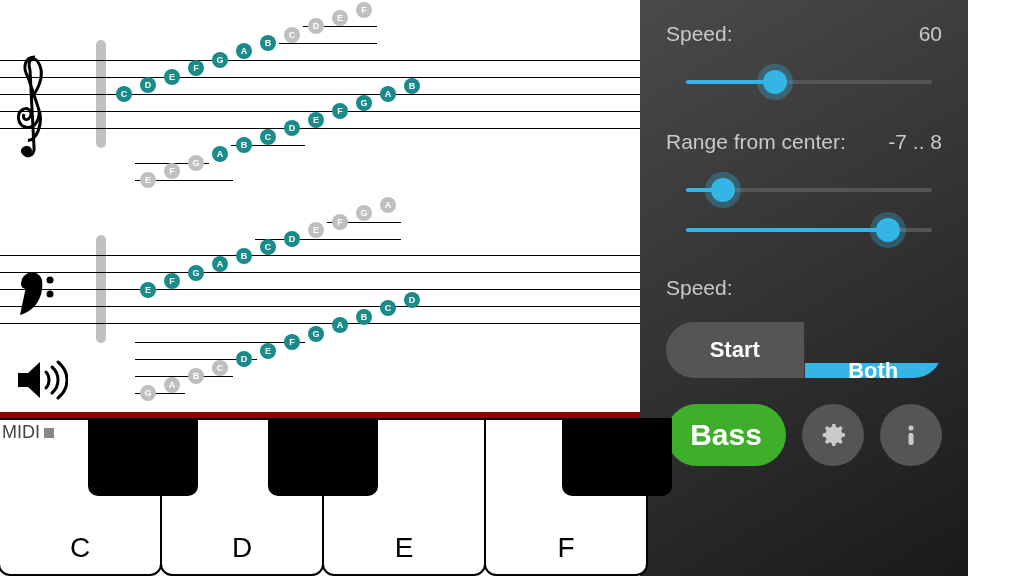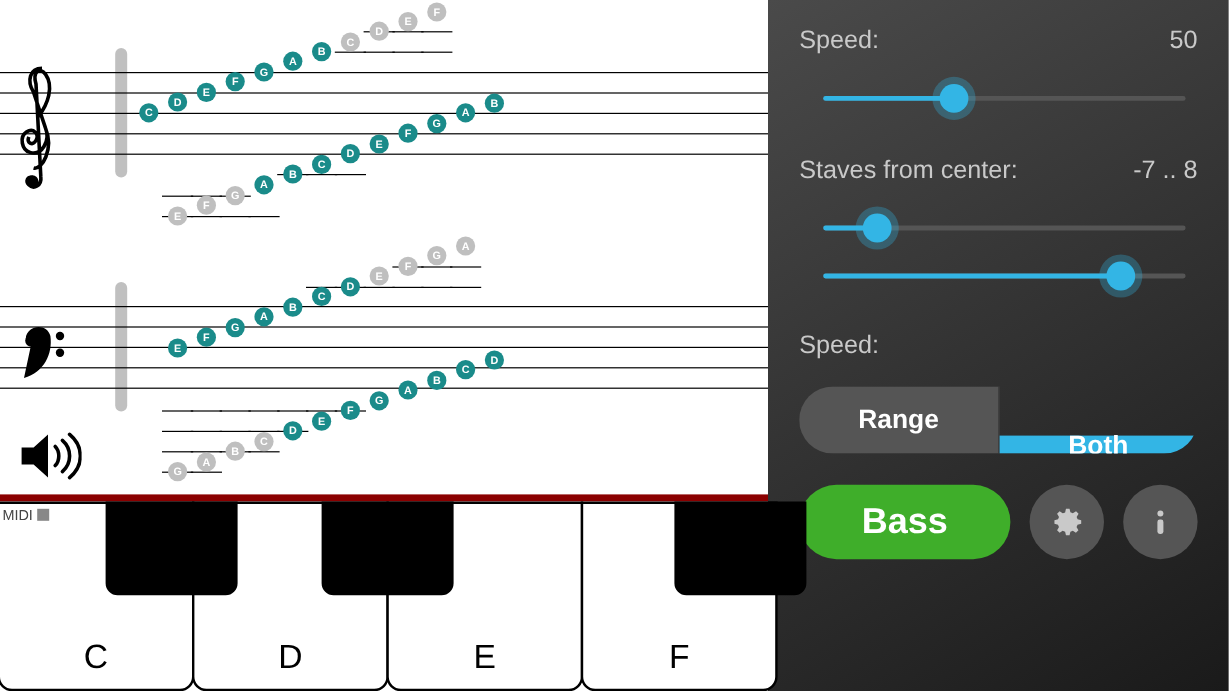--- a/index.html
+++ b/index.html
@@ -13,23 +13,23 @@
 .barline{position:absolute;width:10px;background:#c0c0c0;border-radius:5px;}
 #speaker{position:absolute;left:16px;top:360px;}
 .note{position:absolute;width:16px;height:16px;border-radius:50%;background:#1a8b8a;color:#fff;font-size:9px;font-weight:bold;display:flex;align-items:center;justify-content:center;z-index:3;}
 .note.gray{background:#bfbfbf;}
 .ledger{position:absolute;height:1px;background:#000;width:26px;z-index:2;}
 #red-bar{position:absolute;left:0;right:0;top:412px;height:6px;background:#8b0000;}
 #piano{position:absolute;left:0;right:0;top:418px;height:158px;background:#fff;}
 .whitekey{position:absolute;top:0;bottom:0;border:2px solid #000;border-radius:0 0 12px 12px;background:#fff;}
 .whitekey .lbl{position:absolute;bottom:10px;left:0;right:0;text-align:center;font-size:28px;}
 .blackkey{position:absolute;top:0;height:78px;background:#000;border-radius:0 0 10px 10px;border:2px solid #000;}
-#midi{position:absolute;left:2px;top:422px;z-index:5;font-size:12px;color:#444;display:flex;align-items:center;gap:4px;}
+#midi{position:absolute;left:2px;top:422px;z-index:5;font-size:18px;color:#444;display:flex;align-items:center;gap:4px;}
 #midi .box{width:10px;height:10px;background:#888;}
-#right{width:384px;height:576px;background:linear-gradient(150deg,#4a4a4a 0%,#1a1a1a 100%);color:#c9c9c9;padding:22px 26px;display:flex;flex-direction:column;}
+#right{width:328px;height:576px;background:linear-gradient(150deg,#4a4a4a 0%,#1a1a1a 100%);color:#c9c9c9;padding:22px 26px;display:flex;flex-direction:column;}
 .row{display:flex;justify-content:space-between;font-size:21px;margin-bottom:16px;}
 .slider{position:relative;height:40px;margin-left:20px;margin-right:10px;}
 .track{position:absolute;top:18px;left:0;right:0;height:4px;background:#555;border-radius:2px;}
 .fill{position:absolute;top:18px;left:0;height:4px;background:#33b5e5;border-radius:2px;}
 .thumb{position:absolute;top:8px;width:24px;height:24px;border-radius:50%;background:#33b5e5;box-shadow:0 0 0 6px rgba(51,181,229,0.3);}
 #segmented{display:flex;margin-top:12px;margin-bottom:26px;height:56px;border-radius:28px;overflow:hidden;}
 .seg{flex:1;display:flex;align-items:center;justify-content:center;font-size:22px;font-weight:bold;color:#fff;background:#555;cursor:pointer;}
 .seg.sel{background:#33b5e5;margin-top:41px;}
 .seg:not(:last-child){border-right:1px solid #333;}
 #bottom{display:flex;gap:16px;align-items:center;}
@@ -185,46 +185,46 @@
         </div>
    <div class="blackkey" style="left:88px;width:110px;"></div>
    <div class="blackkey" style="left:268px;width:110px;"></div>
    <div class="blackkey" style="left:562px;width:110px;"></div>
   </div>
  </div>
 
  <div id="right">
    <div class="row">
         <span>Speed:</span>
-        <span>50</span>
+        <span>60</span>
       </div>
    <div class="slider" style="margin-bottom:28px;">
      <div class="track"></div>
         <div class="fill" id="speed-fill" style="width: 36%;"></div>
         <div class="thumb" id="speed-thumb" style="left: calc(36% - 12px);"></div>
    </div>
    <div class="row">
-        <span>Staves from center:</span>
+        <span>Range from center:</span>
         <span>-7 .. 8</span>
       </div>
    <div class="slider">
      <div class="track"></div>
         <div class="fill" id="rlow-fill" style="width: 15%;"></div>
         <div class="thumb" id="rlow-thumb" style="left: calc(15% - 12px);"></div>
    </div>
    <div class="slider" style="margin-bottom:26px;">
      <div class="track"></div>
         <div class="fill" id="rhigh-fill" style="width: 82%;"></div>
         <div class="thumb" id="rhigh-thumb" style="left: calc(82% - 12px);"></div>
    </div>
    <div class="row" style="margin-bottom:10px;">
         <span>Speed:</span>
       </div>
    <div id="segmented">
-     <div class="seg">Range</div>
+     <div class="seg">Start</div>
      <div class="seg sel">Both</div>
    </div>
    <div id="bottom">
      <div id="start">Bass</div>
      <div class="iconbtn">
        <svg width="30" height="30" viewBox="0 0 30 30">
             <path fill="#c9c9c9" d="M15 10a5 5 0 100 10 5 5 0 000-10zm12 6.5v-3l-3-.7a9 9 0 00-.8-2l1.6-2.6-2.1-2.1L20 7.7a9 9 0 00-2-.8L17.3 4h-3l-.7 3a9 9 0 00-2 .8L9 6.1 6.9 8.2 8.5 10.8a9 9 0 00-.8 2l-3 .7v3l3 .7a9 9 0 00.8 2L6.9 21.8 9 23.9l2.6-1.6a9 9 0 002 .8l.7 3h3l.7-3a9 9 0 002-.8l2.6 1.6 2.1-2.1-1.6-2.6a9 9 0 00.8-2z"></path>
           </svg>
      </div>
      <div class="iconbtn">

